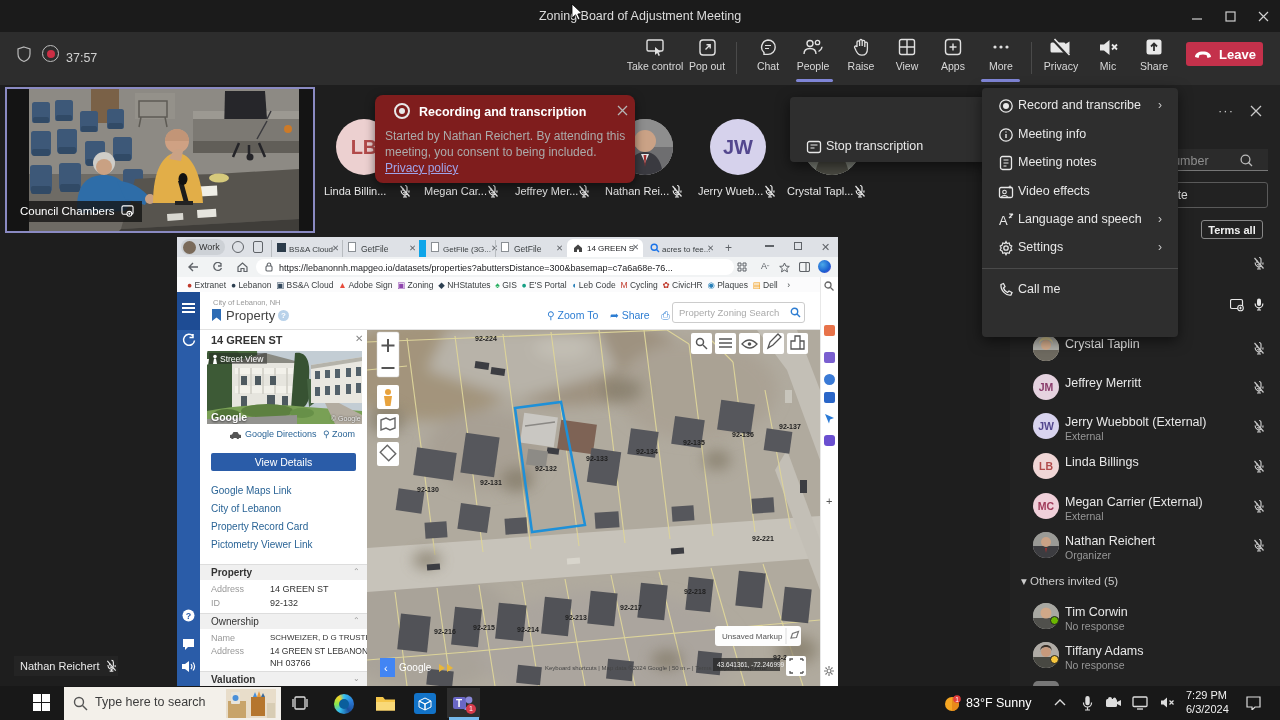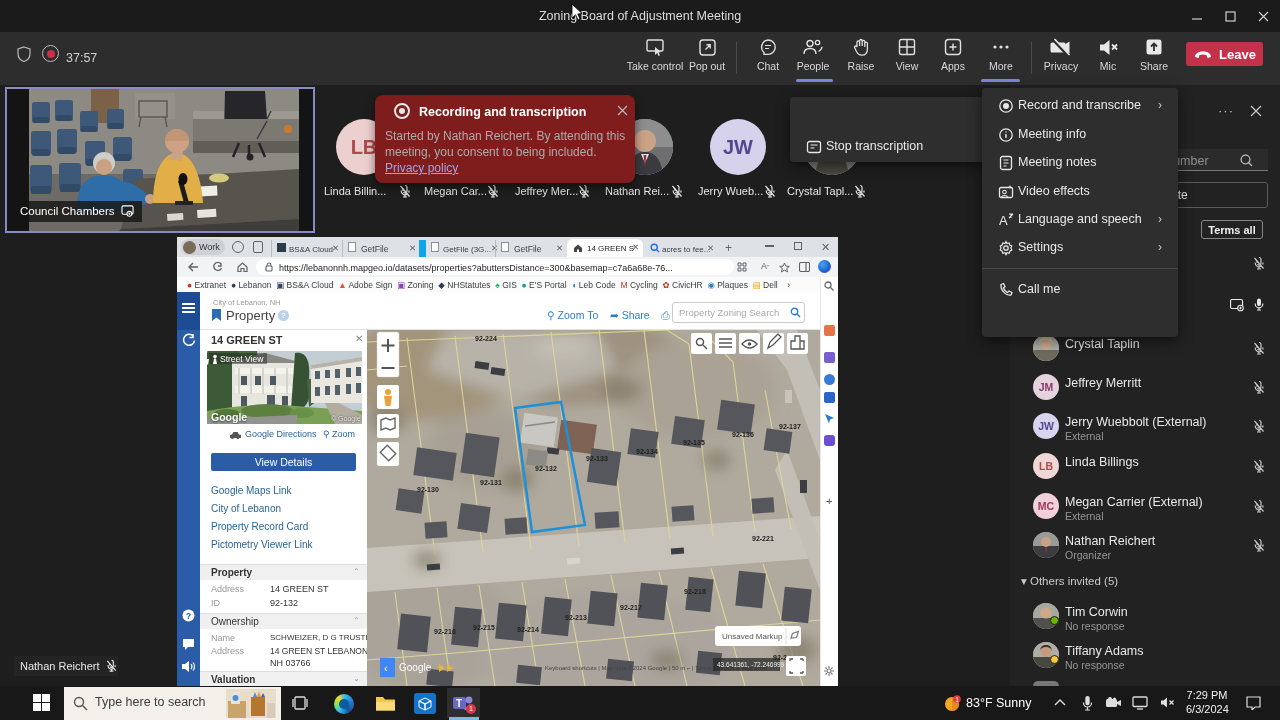--- a/index.html
+++ b/index.html
@@ -959,17 +959,17 @@
       <circle cx="8.5" cy="2" r="1.6" fill="#ddd"></circle>
     </svg>
   <svg class="abs" style="left:1132px;top:10px" width="16" height="14">
       <rect x="1" y="1" width="14" height="9.5" rx="1" fill="none" stroke="#ddd" stroke-width="1.3"></rect>
       <path d="M5 13 h6" stroke="#ddd" stroke-width="1.3"></path>
     </svg>
   <svg class="abs" style="left:1160px;top:10px" width="15" height="13">
       <path d="M1 4.5 h2.5 L7 1.5 V11.5 L3.5 8.5 H1 Z" fill="#ddd"></path>
       <path d="M9.5 4.5 L13.5 8.5 M13.5 4.5 L9.5 8.5" stroke="#ddd" stroke-width="1.3"></path>
     </svg>
-  <div class="abs" style="left:1186px;top:3px;width:42px;text-align:center;font-size:11px;color:#f0f0f0;line-height:13.5px">7:29 PM<br>6/3/2024</div>
+  <div class="abs" style="left:1186px;top:3px;width:42px;text-align:left;font-size:11px;color:#f0f0f0;line-height:13.5px">7:29 PM<br>6/3/2024</div>
   <svg class="abs" style="left:1246px;top:10px" width="15" height="14">
       <path d="M1 1 h13 v10 h-5 l-3 3 v-3 h-5 Z" fill="none" stroke="#ddd" stroke-width="1.2"></path>
     </svg>
 </div>
 
 </body></html>

